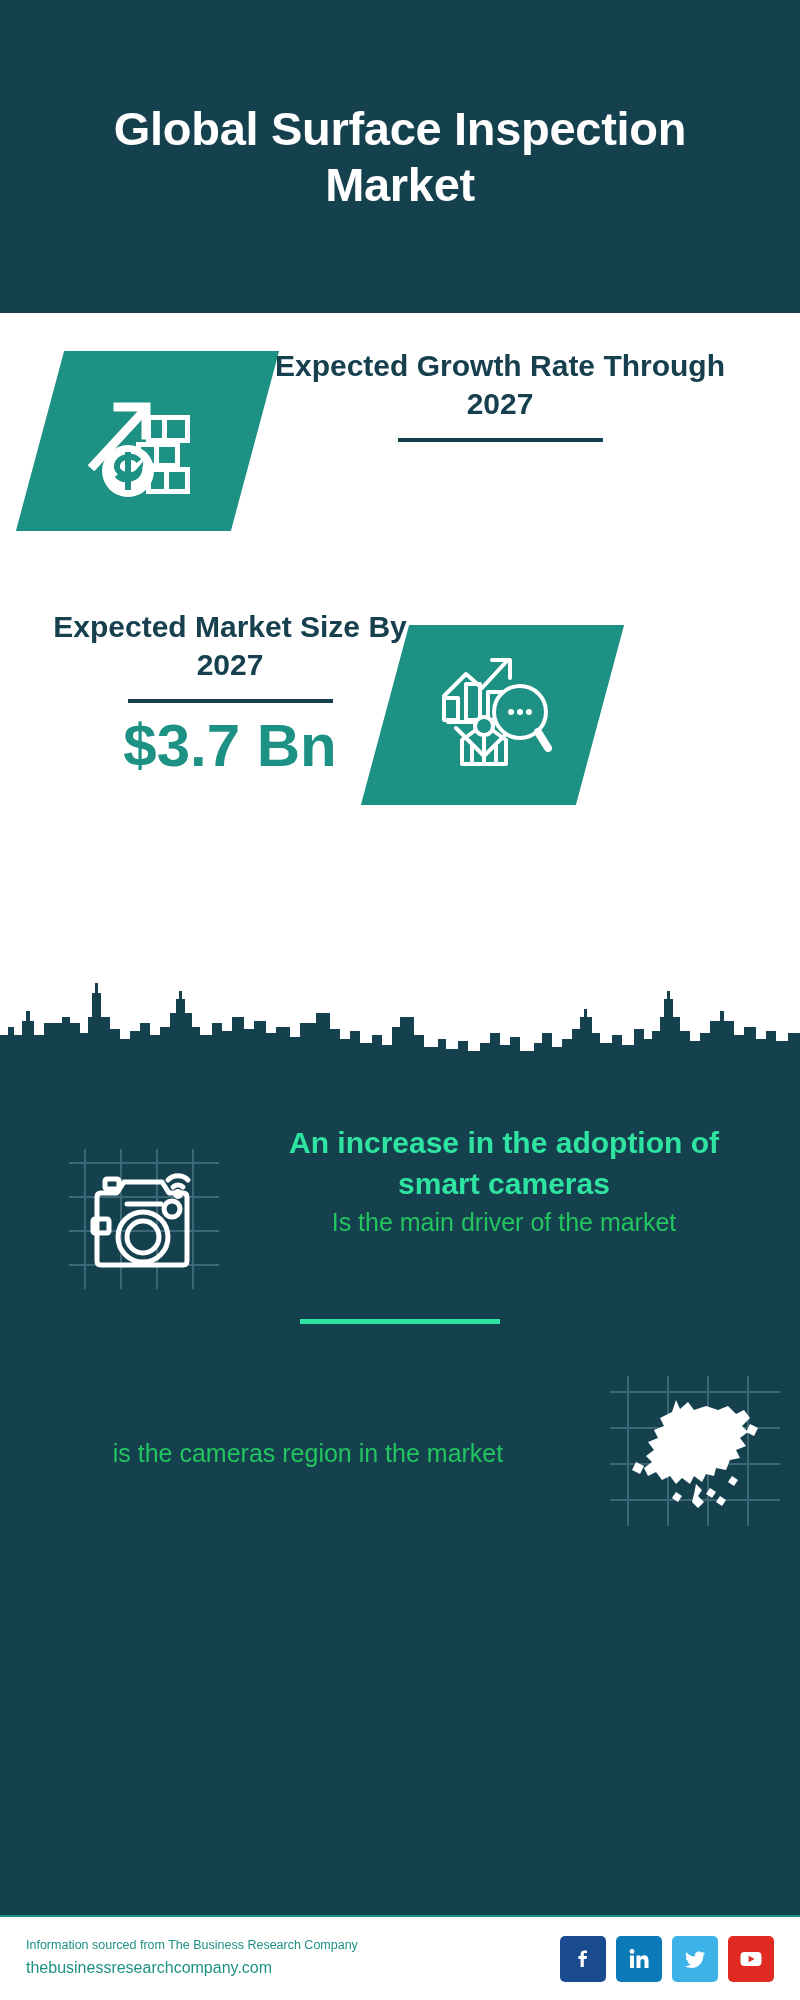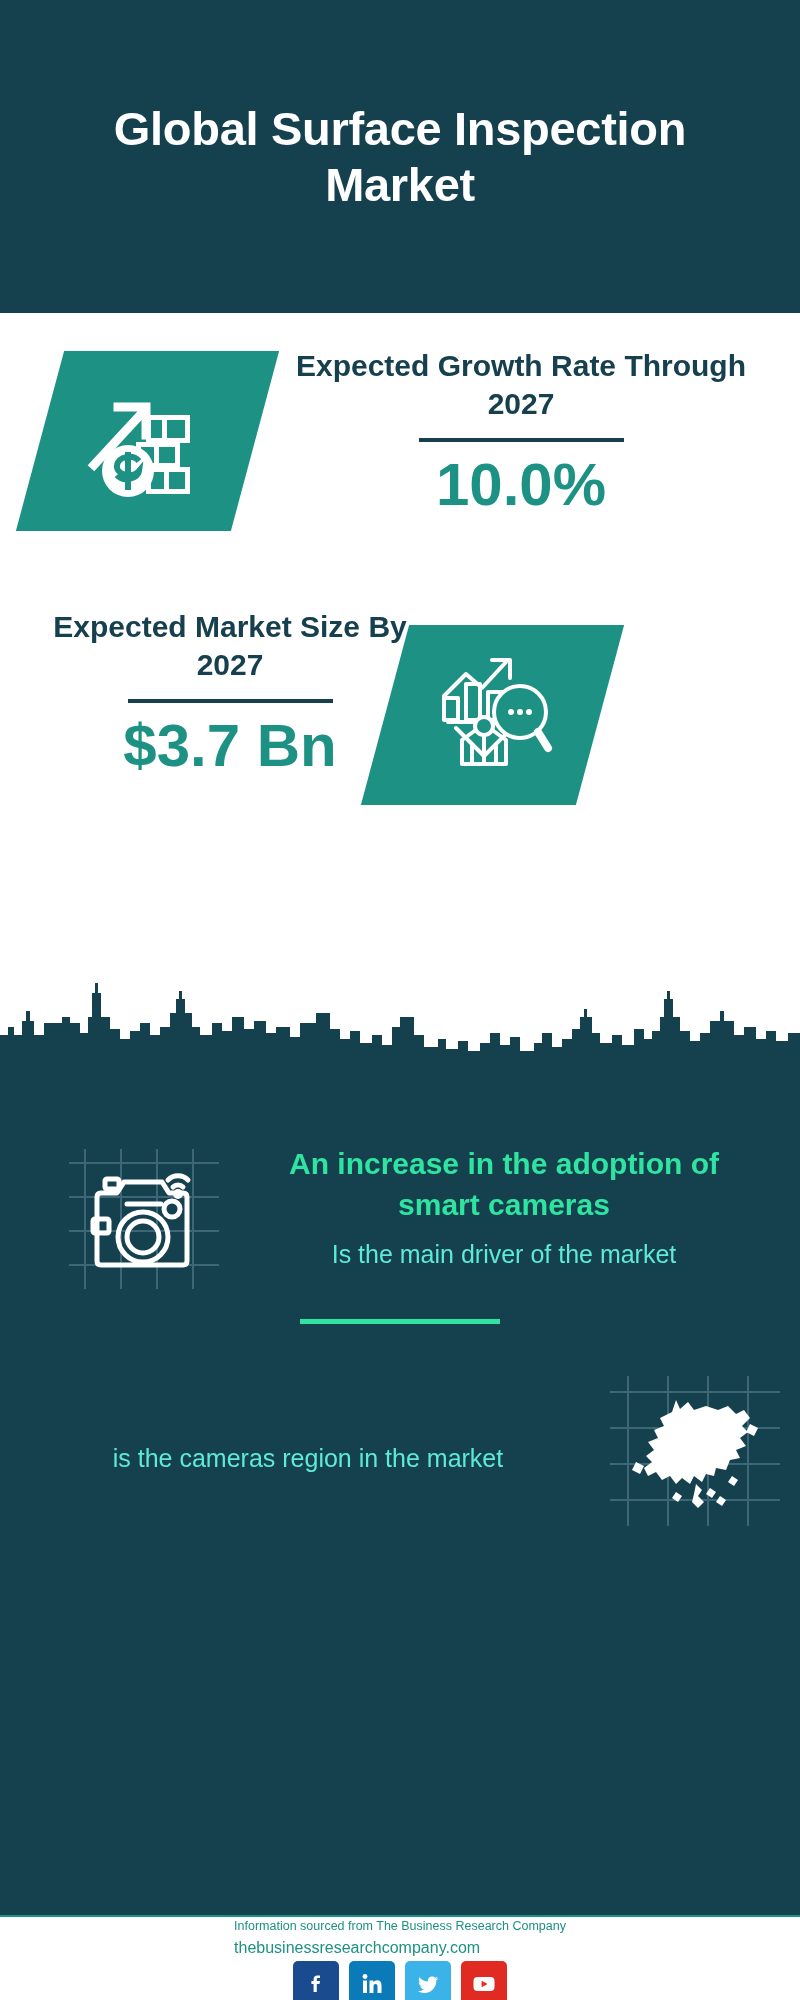--- a/index.html
+++ b/index.html
@@ -38,21 +38,21 @@
     display:flex; align-items:center; justify-content:center;
   }
   .para.left  { left:40px;  top:38px;  width:215px; height:180px; transform:skewX(-15deg); }
   .para.right { left:385px; top:312px; width:215px; height:180px; transform:skewX(-15deg); }
   .para > .glyph { transform:skewX(15deg); display:block; }
 
   .stat {
     position:absolute;
     text-align:center;
   }
-  .stat.one { left:281px; top:34px; width:480px; }
+  .stat.one { left:260px; top:34px; width:480px; }
   .stat.two { left:20px;  top:295px; width:420px; }
 
   .stat-title {
     color:#17404f;
     font-size:30px;
     font-weight:bold;
     line-height:1.28;
   }
   .stat-rule {
     height:4px; background:#17404f;
@@ -71,55 +71,54 @@
     background:#15414f;
     height:860px;
   }
   .skyline { position:absolute; top:-72px; left:0; width:800px; height:75px; display:block; }
 
   .driver {
     position:relative;
     padding:68px 0 0 0;
     display:block;
   }
-  .driver-inner { display:flex; align-items:center;padding-left:44px; }
+  .driver-inner { display:flex; align-items:flex-start;padding-left:44px; }
   .icon-box {
     width:200px; flex:0 0 200px;
     display:flex; align-items:center; justify-content:center;
     padding-top:26px;
   }
   .grid-icon { position:relative; }
   .driver-text { flex:1; padding-right:36px; text-align:center; }
 
   .hl {
     color:#2fe3a0;
     font-size:30px; font-weight:bold; line-height:1.36;
   }
   .sub {
-    color:#5eead4;
+    color:#22c55e;
     font-size:25px; line-height:1.38; font-weight:normal;
-    margin-top:11px;
+    margin-top:0;
   }
   .green-rule {
     width:200px; height:5px; background:#2fe3a0;
     margin:26px auto 0 auto;
   }
 
   .region { display:flex; align-items:center; padding:52px 0 0 0; }
   .region-text { flex:1; text-align:center; padding-left:26px; }
   .region-icon { width:210px; flex:0 0 210px; display:flex; align-items:center; justify-content:center; }
 
   
   .footer-bar {
     background:#ffffff;
     height:85px;
     display:flex; align-items:center;
     padding:0 26px;
     border-top:2px solid #1d9183;
-    flex-direction:column;
   }
   .src { flex:1; }
   .src-line1 { color:#1d9183; font-size:12.5px; line-height:1.55; }
   .src-line2 { color:#1d9183; font-size:16px; line-height:1.55; }
   .socials { display:flex; gap:10px; align-items:center; }
   .soc {
     width:46px; height:46px; border-radius:5px;
     display:flex; align-items:center; justify-content:center;
   }
   .soc.fb { background:#1a4b8f; }
@@ -168,21 +167,20 @@
             <rect x="41" y="73" width="6" height="38"></rect>
           </g>
           <path d="M55 82 a12 9 0 0 0 -22 4 a12 9 0 0 0 22 6 a12 9 0 0 1 -22 4" fill="none" stroke="#1d9183" stroke-width="6"></path>
         </svg>
       </span>
     </div>
 
     <div class="stat one">
       <div class="stat-title">Expected Growth Rate Through 2027</div>
       <div class="stat-rule"></div>
-      <div class="stat-value">10.0%</div>
     </div>
 
     <div class="stat two">
       <div class="stat-title">Expected Market Size By 2027</div>
       <div class="stat-rule"></div>
       <div class="stat-value">$3.7 Bn</div>
     </div>
 
     <div class="para right">
       <span class="glyph">

